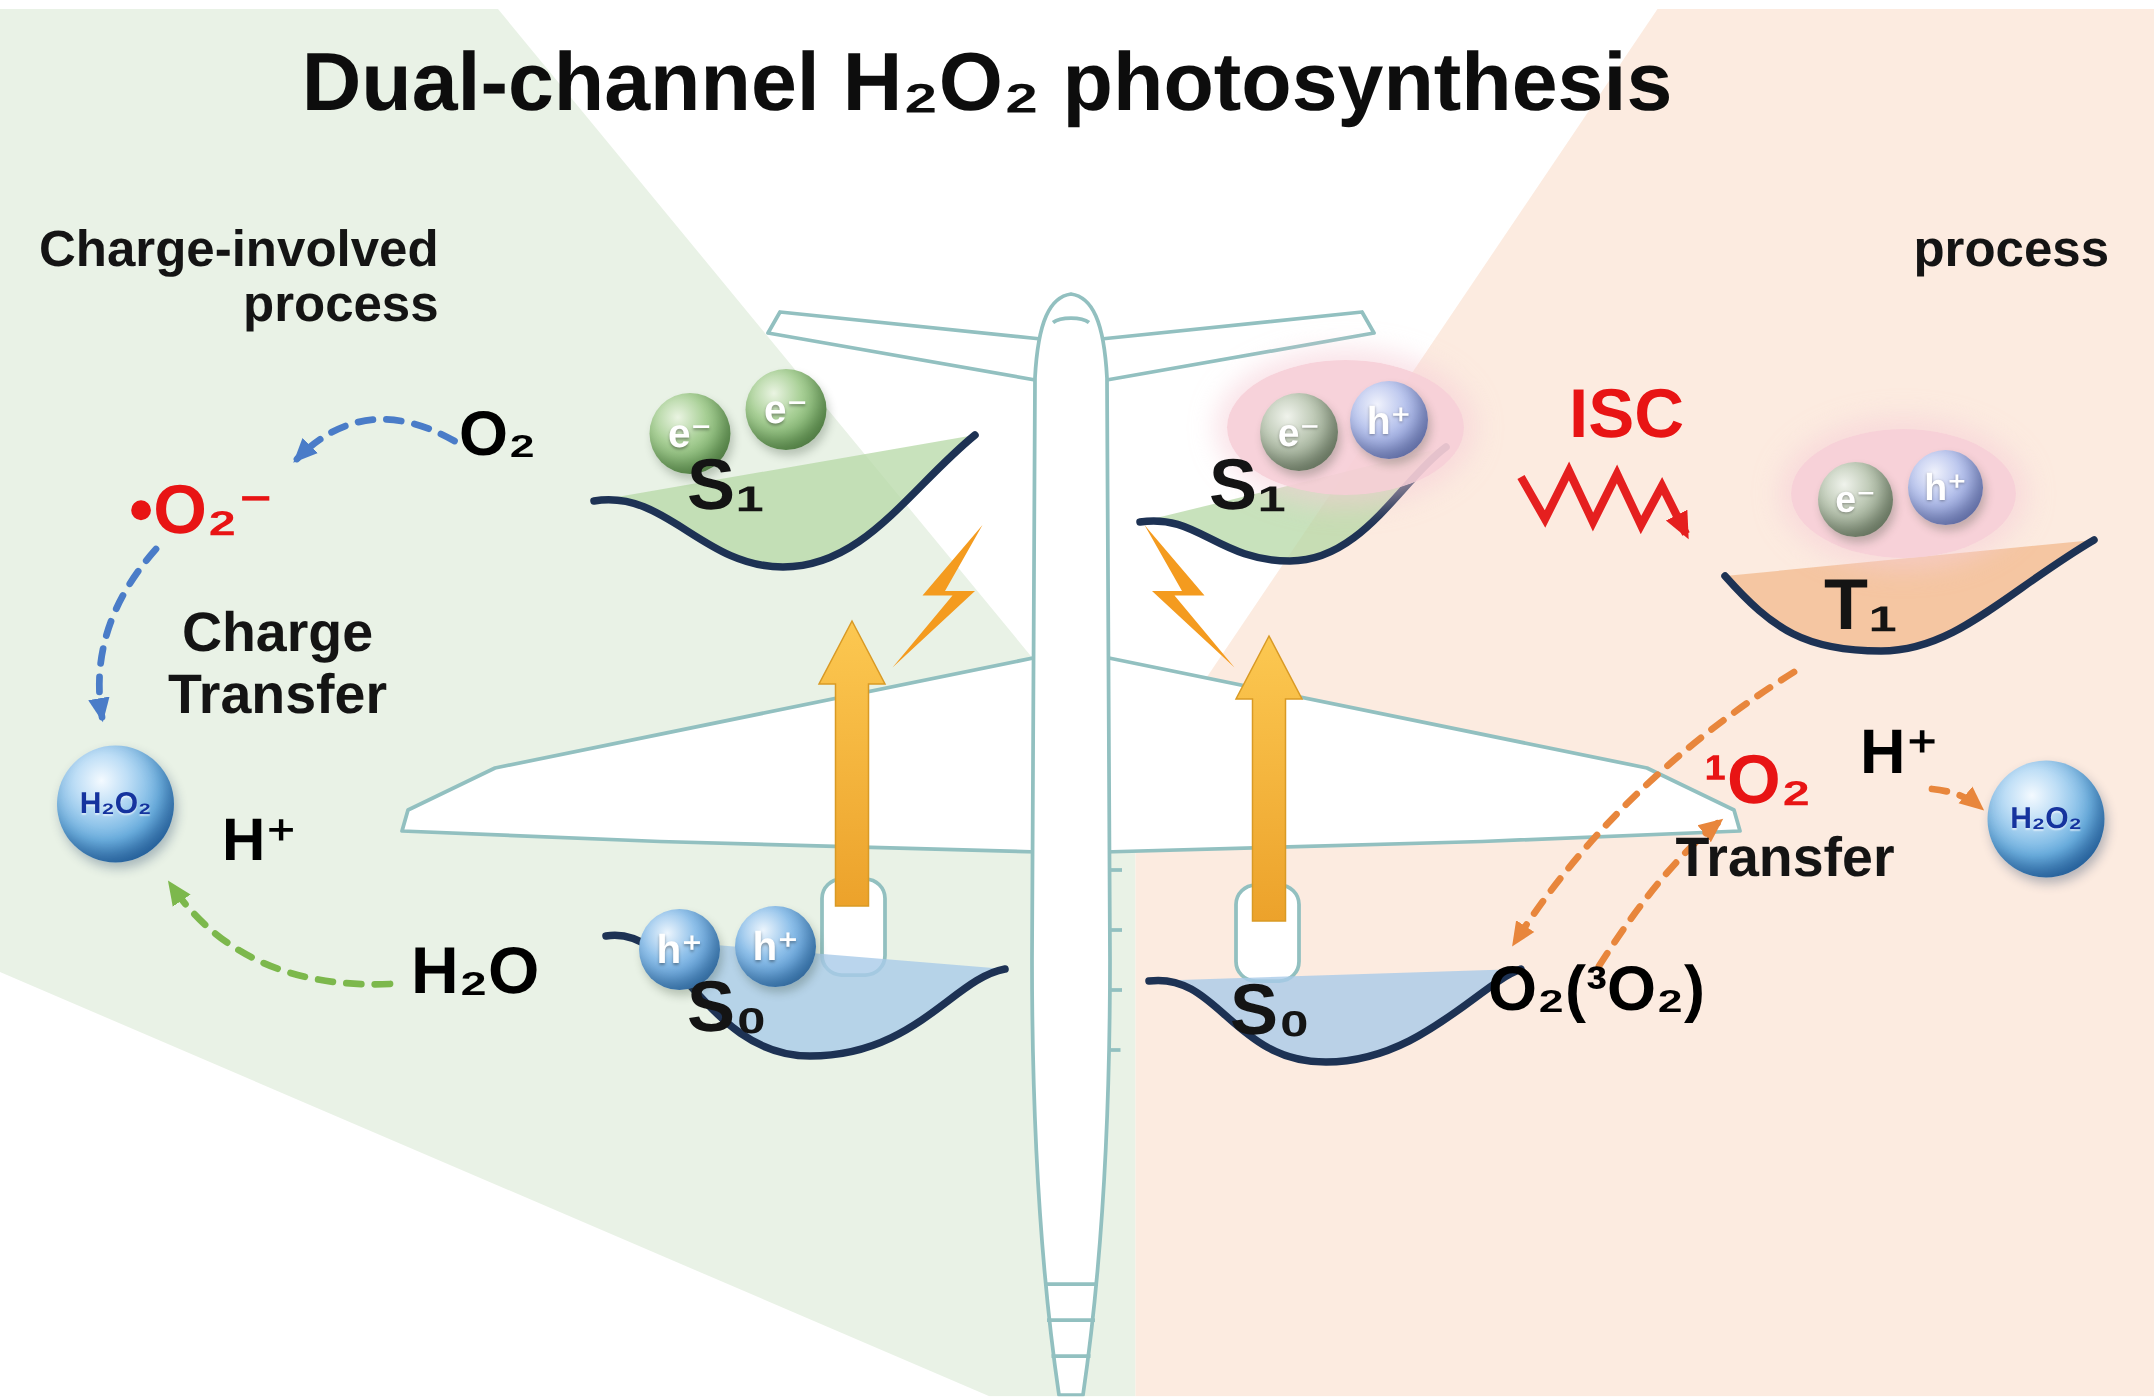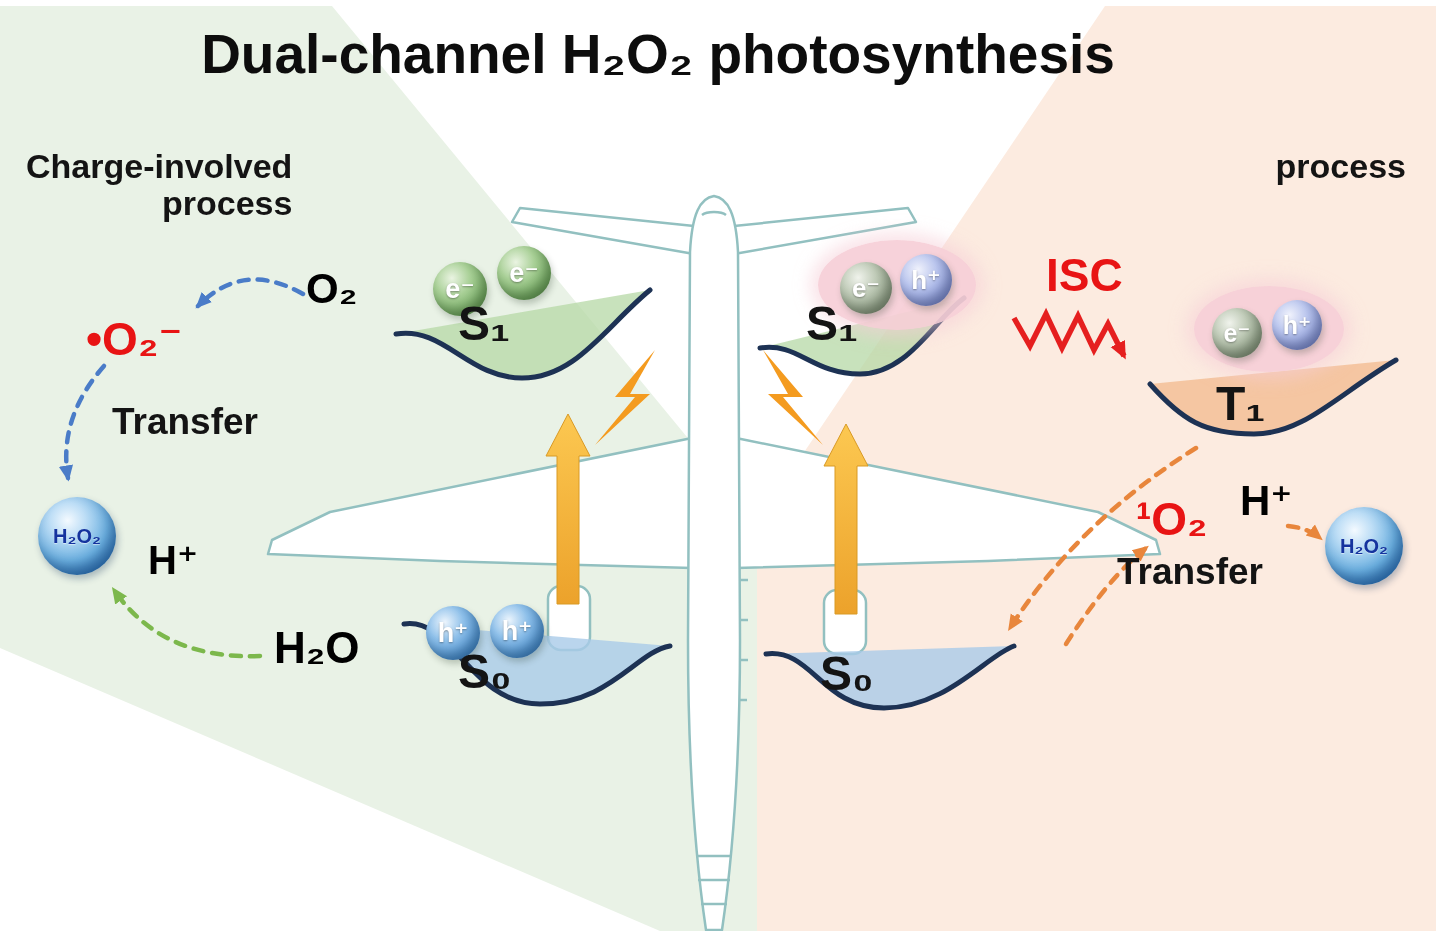--- a/index.html
+++ b/index.html
@@ -172,33 +172,35 @@
 
   <div class="title">Dual-channel H₂O₂ photosynthesis</div>
 
   <div class="lbl" style="left:26px;top:148px;font-size:34px;">
     <div>Charge-involved</div>
     <div>process</div>
   </div>
   <div class="lbl gray" style="left:306px;top:266px;font-size:42px;">O₂</div>
   <div class="lbl red" style="left:86px;top:314px;font-size:46px;">•O₂⁻</div>
   <div class="lbl center" style="left:70px;top:402px;width:230px;font-size:37px;">
+    <div>Charge</div>
     <div>Transfer</div>
   </div>
   <div class="lbl gray" style="left:148px;top:538px;font-size:40px;">H⁺</div>
   <div class="lbl gray" style="left:274px;top:624px;font-size:44px;">H₂O</div>
   <div class="lbl" style="left:458px;top:298px;font-size:48px;">S₁</div>
   <div class="lbl" style="left:458px;top:646px;font-size:48px;">S₀</div>
 
   <div class="lbl" style="right:30px;top:148px;font-size:34px;text-align:right;">
     <div>process</div>
   </div>
   <div class="lbl" style="left:806px;top:298px;font-size:48px;">S₁</div>
   <div class="lbl red" style="left:1046px;top:250px;font-size:46px;">ISC</div>
   <div class="lbl" style="left:1216px;top:378px;font-size:48px;">T₁</div>
   <div class="lbl red" style="left:1136px;top:494px;font-size:46px;">¹O₂</div>
   <div class="lbl gray" style="left:1240px;top:478px;font-size:42px;">H⁺</div>
   <div class="lbl center" style="left:1080px;top:552px;width:220px;font-size:37px;">
     <div>Transfer</div>
   </div>
+  <div class="lbl gray" style="left:992px;top:636px;font-size:42px;">O₂(³O₂)</div>
   <div class="lbl" style="left:820px;top:648px;font-size:48px;">S₀</div>
 
 </div>
 
 </body></html>

